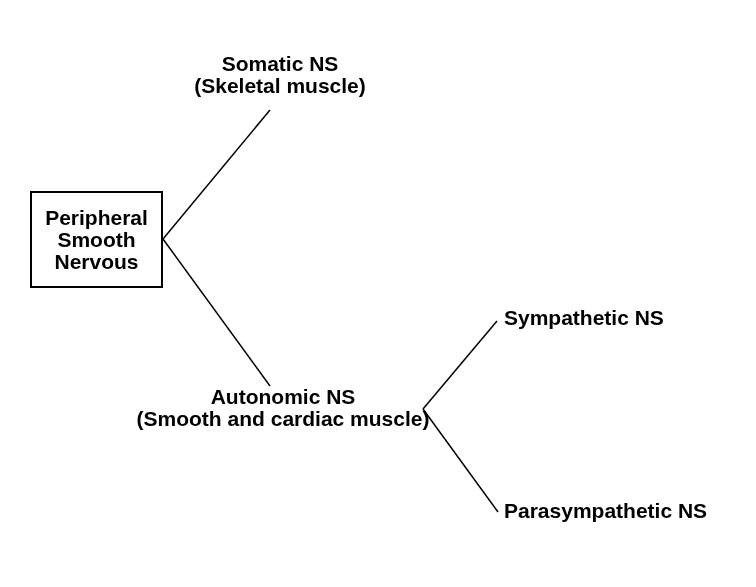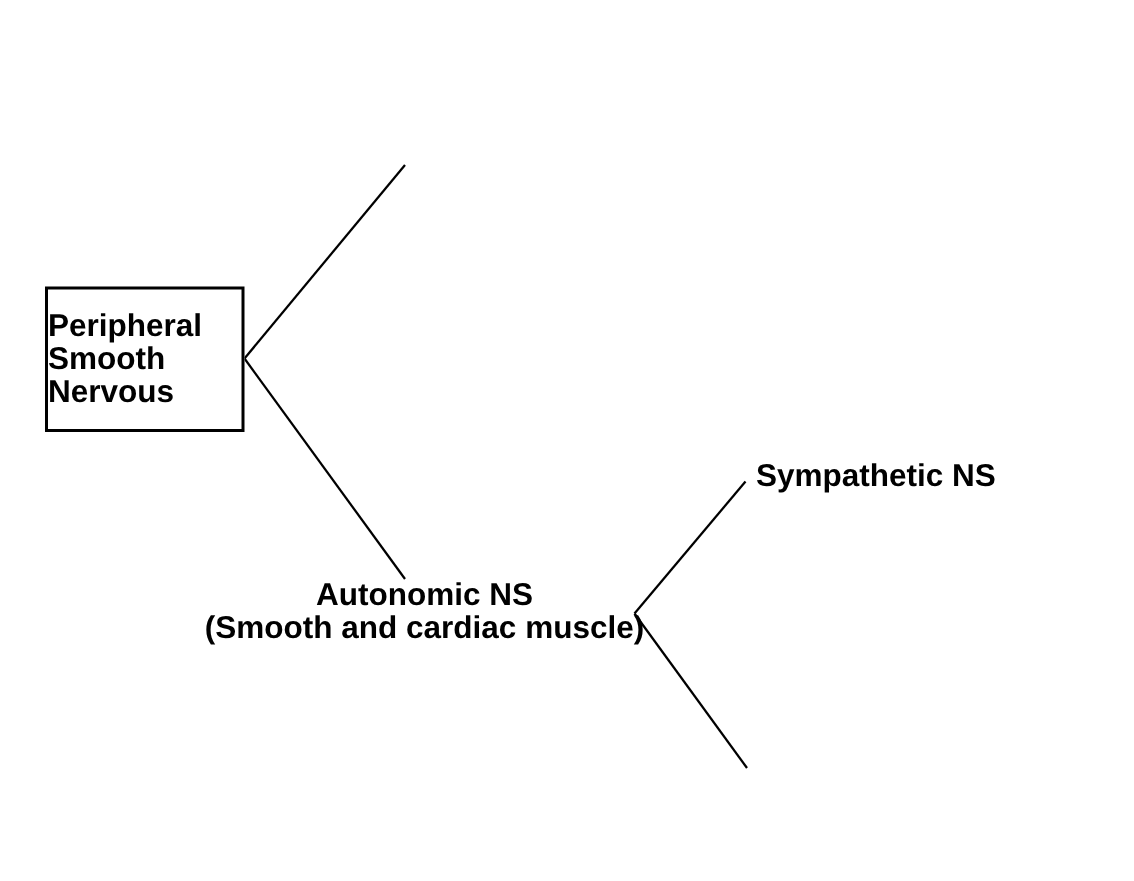--- a/index.html
+++ b/index.html
@@ -28,21 +28,21 @@
       position: absolute;
       left: 30px;
       top: 191px;
       width: 133px;
       height: 97px;
       box-sizing: border-box;
       border: 2px solid #000000;
       background: #ffffff;
       display: flex;
       flex-direction: column;
-      align-items: flex-start;
+      align-items: center;
       justify-content: center;
       text-align: center;
       font-size: 21px;
       line-height: 22px;
     }
     .node-label {
       position: absolute;
       font-size: 21px;
       line-height: 22px;
       white-space: nowrap;
@@ -63,24 +63,31 @@
     <line x1="423" y1="409" x2="497" y2="321" stroke="#000000" stroke-width="1.5"></line>
     <line x1="423" y1="409" x2="498" y2="512" stroke="#000000" stroke-width="1.5"></line>
   </svg>
 
   <div class="root-box">
     <div>Peripheral</div>
     <div>Smooth</div>
     <div>Nervous</div>
   </div>
 
+  <div class="node-label centered" style="left: 280px; top: 53px;">
+    <div>Somatic NS</div>
+    <div>(Skeletal muscle)</div>
+  </div>
 
   <div class="node-label centered" style="left: 283px; top: 386px;">
     <div>Autonomic NS</div>
     <div>(Smooth and cardiac muscle)</div>
   </div>
 
   <div class="node-label" style="left: 504px; top: 307px;">
     <div>Sympathetic NS</div>
   </div>
 
+  <div class="node-label" style="left: 504px; top: 500px;">
+    <div>Parasympathetic NS</div>
+  </div>
 
 </div>
 
 </body></html>

